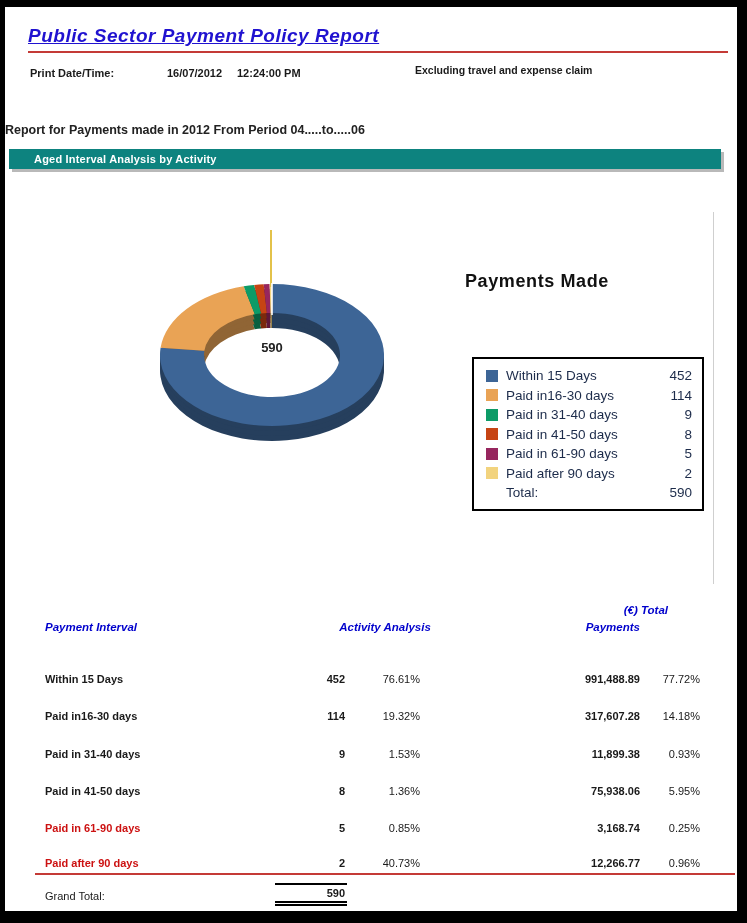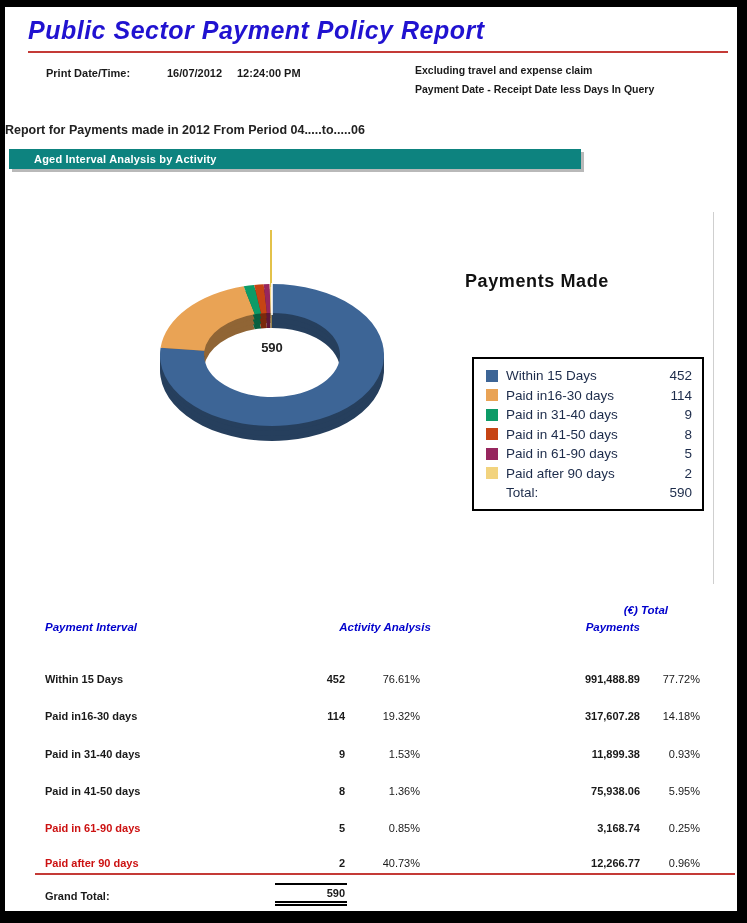--- a/index.html
+++ b/index.html
@@ -3,32 +3,32 @@
 <meta charset="utf-8">
 <style>
   html,body{margin:0;padding:0;background:#4a4a4a;}
   *{box-sizing:border-box;font-family:"Liberation Sans",sans-serif;}
   .page{
     position:relative;width:747px;height:923px;background:#fff;
     border-style:solid;border-color:#000;border-width:7px 10px 12px 5px;
     overflow:hidden;
   }
   .abs{position:absolute;}
-  .page-title{left:23px;top:9px;font-size:25px;font-weight:bold;font-style:italic;color:#2012D0;letter-spacing:0.5px;}
+  .page-title{left:23px;top:18px;font-size:19px;font-weight:bold;font-style:italic;color:#2012D0;letter-spacing:0.5px;text-decoration:underline;}
   .rule-red{height:2px;background:#C43A36;}
   .rule-top{left:23px;top:44px;width:700px;}
   .meta{font-size:11px;font-weight:bold;color:#1a1a1a;}
-  .print-label{left:41px;top:60px;}
+  .print-label{left:25px;top:60px;}
   .print-date{left:162px;top:60px;}
   .print-time{left:232px;top:60px;}
   .note1{left:410px;top:57px;font-size:10.5px;}
   .note2{left:410px;top:76px;font-size:10.5px;}
   .report-line{left:0;top:116px;width:100%;font-size:12.5px;font-weight:bold;color:#222;}
   .banner{
-    left:4px;top:142px;width:572px;height:20px;background:#0D837F;
+    left:4px;top:142px;width:712px;height:20px;background:#0D837F;
     color:#fff;font-size:11px;font-weight:bold;line-height:20px;padding-left:25px;
     box-shadow:3px 3px 0 #b9b9b9;letter-spacing:0.2px;
   }
   .chart-svg{left:100px;top:188px;}
   .donut-center{left:232px;top:333px;width:70px;text-align:center;font-size:13px;font-weight:bold;color:#222;}
   .chart-title{left:460px;top:264px;font-size:18px;font-weight:bold;color:#111;letter-spacing:0.6px;text-align:center;}
   .legend{
     left:467px;top:350px;width:232px;border:2px solid #000;background:#fff;
     padding:7px 10px 6px 12px;color:#1C2B4A;font-size:13.5px;
   }
@@ -44,41 +44,40 @@
   .th-col3a{left:548px;top:597px;width:115px;text-align:right;}
   .th-col3b{left:520px;top:614px;width:115px;text-align:right;}
   .cell{font-size:11px;color:#1a1a1a;}
   .c-label{left:40px;width:210px;font-weight:bold;}
   .c-count{left:260px;width:80px;text-align:right;font-weight:bold;}
   .c-pct1{left:355px;width:60px;text-align:right;}
   .c-amount{left:515px;width:120px;text-align:right;font-weight:bold;}
   .c-pct2{left:640px;width:55px;text-align:right;}
   .red-row{color:#CC1111;}
   .rule-bottom{left:30px;top:866px;width:700px;}
-  .gt-label{left:40px;top:883px;font-size:11px;font-weight:bold;color:#1a1a1a;}
+  .gt-label{left:40px;top:883px;font-size:11px;font-weight:normal;color:#1a1a1a;}
   .gt-num{
     top:876px;font-size:11px;font-weight:bold;color:#1a1a1a;text-align:right;
     border-top:2px solid #000;border-bottom:5px double #000;padding:2px 2px 2px 0;
   }
   .gt-count{left:270px;width:72px;}
   .gt-amount{left:505px;width:132px;}
 </style>
 </head>
 <body>
 
 <div class="page">
 
   <div class="abs page-title">Public Sector Payment Policy Report</div>
   <div class="abs rule-red rule-top"></div>
 
   <div class="abs meta print-label">Print Date/Time:</div>
   <div class="abs meta print-date">16/07/2012</div>
   <div class="abs meta print-time">12:24:00 PM</div>
   <div class="abs meta note1">Excluding travel and expense claim</div>
-  <div class="abs meta note2">Payment Date - Receipt  Date less Days In Query</div>
 
   <div class="abs report-line">Report for Payments made in 2012 From Period 04.....to.....06</div>
 
   <div class="abs banner">Aged Interval Analysis by Activity</div>
 
   <svg id="donut" class="abs chart-svg" width="340" height="300" viewBox="0 0 340 300">
       <path d="M167,104 A112,71 0 1 1 55.57269117333439,167.82918203129938 L99.34770535523873,170.75810768048694 A68,42 0 1 0 167,133 Z" fill="#263f5d"></path>
       <path d="M55.57269117333439,167.82918203129938 A112,71 0 0 1 138.6848794911315,106.3064342449082 L149.80867683390127,134.364369553326 A68,42 0 0 0 99.34770535523873,170.75810768048694 Z" fill="#906535"></path>
       <path d="M138.6848794911315,106.3064342449082 A112,71 0 0 1 149.18488844586375,104.90394681478455 L156.183682270703,133.53472910170353 A68,42 0 0 0 149.80867683390127,134.364369553326 Z" fill="#086040"></path>
       <path d="M149.18488844586375,104.90394681478455 A112,71 0 0 1 158.65854895654846,104.19718733493924 L161.93554758076155,133.11664602911898 A68,42 0 0 0 156.183682270703,133.53472910170353 Z" fill="#7b2a0c"></path>

